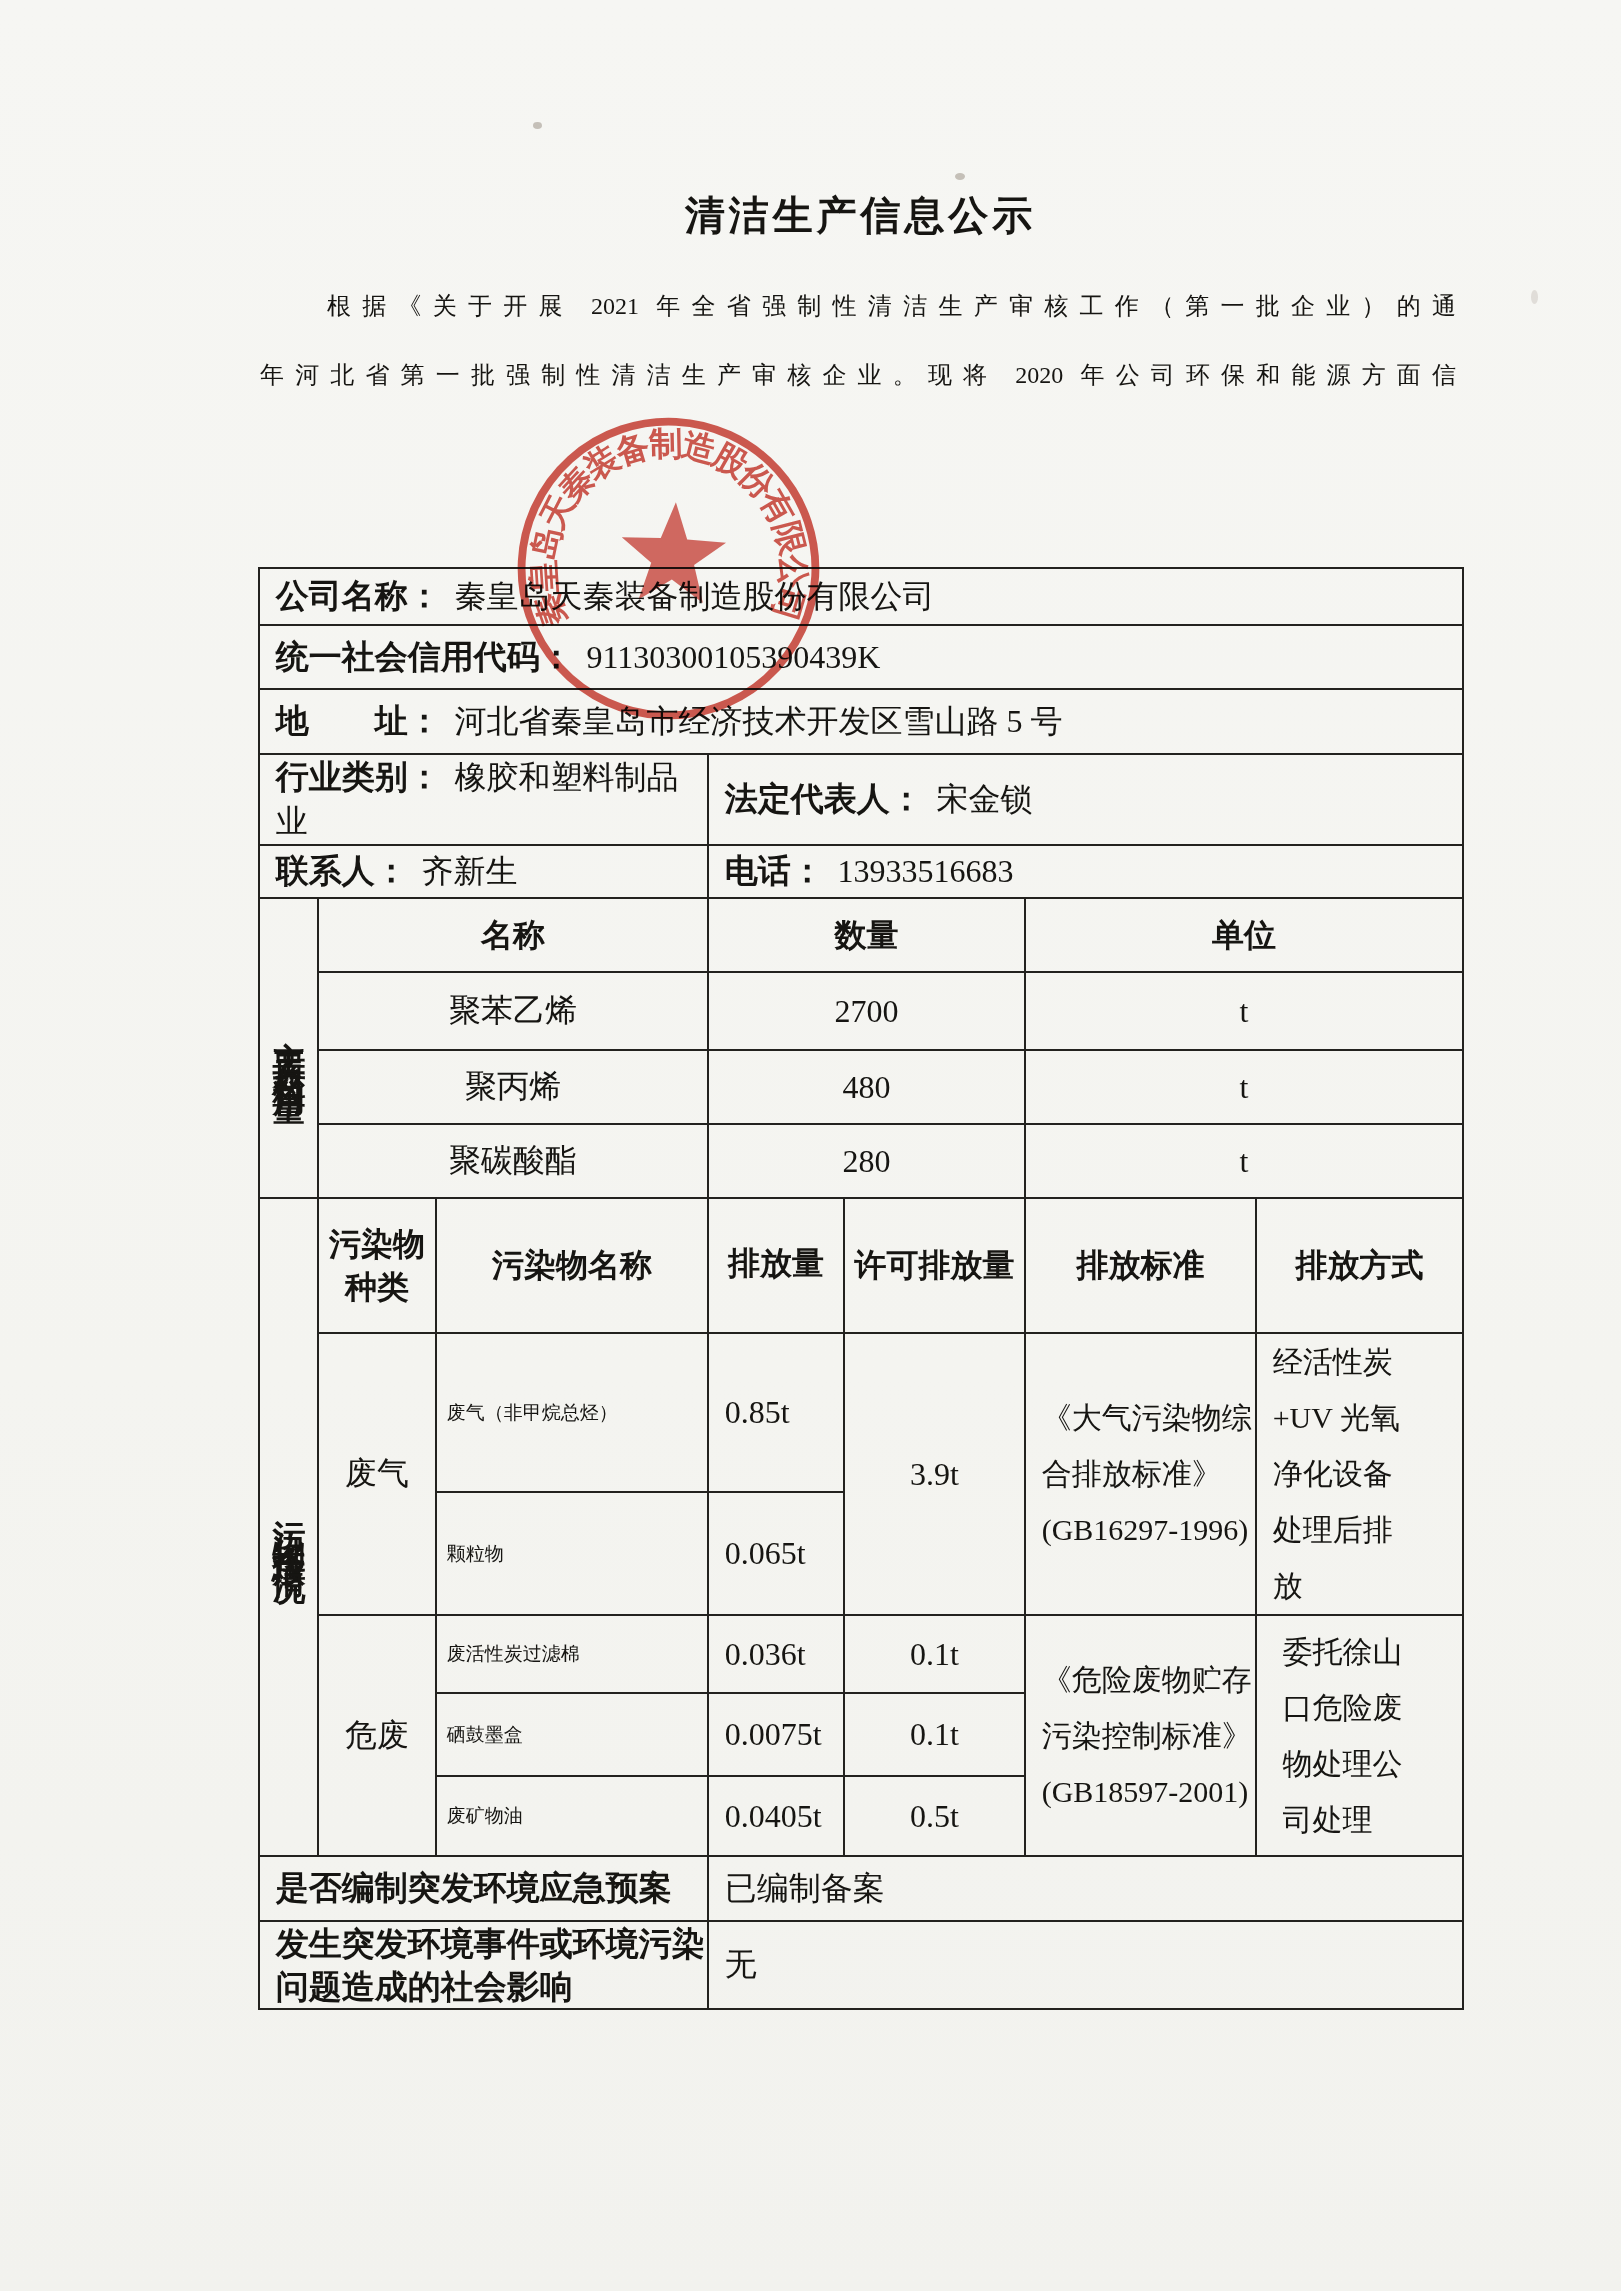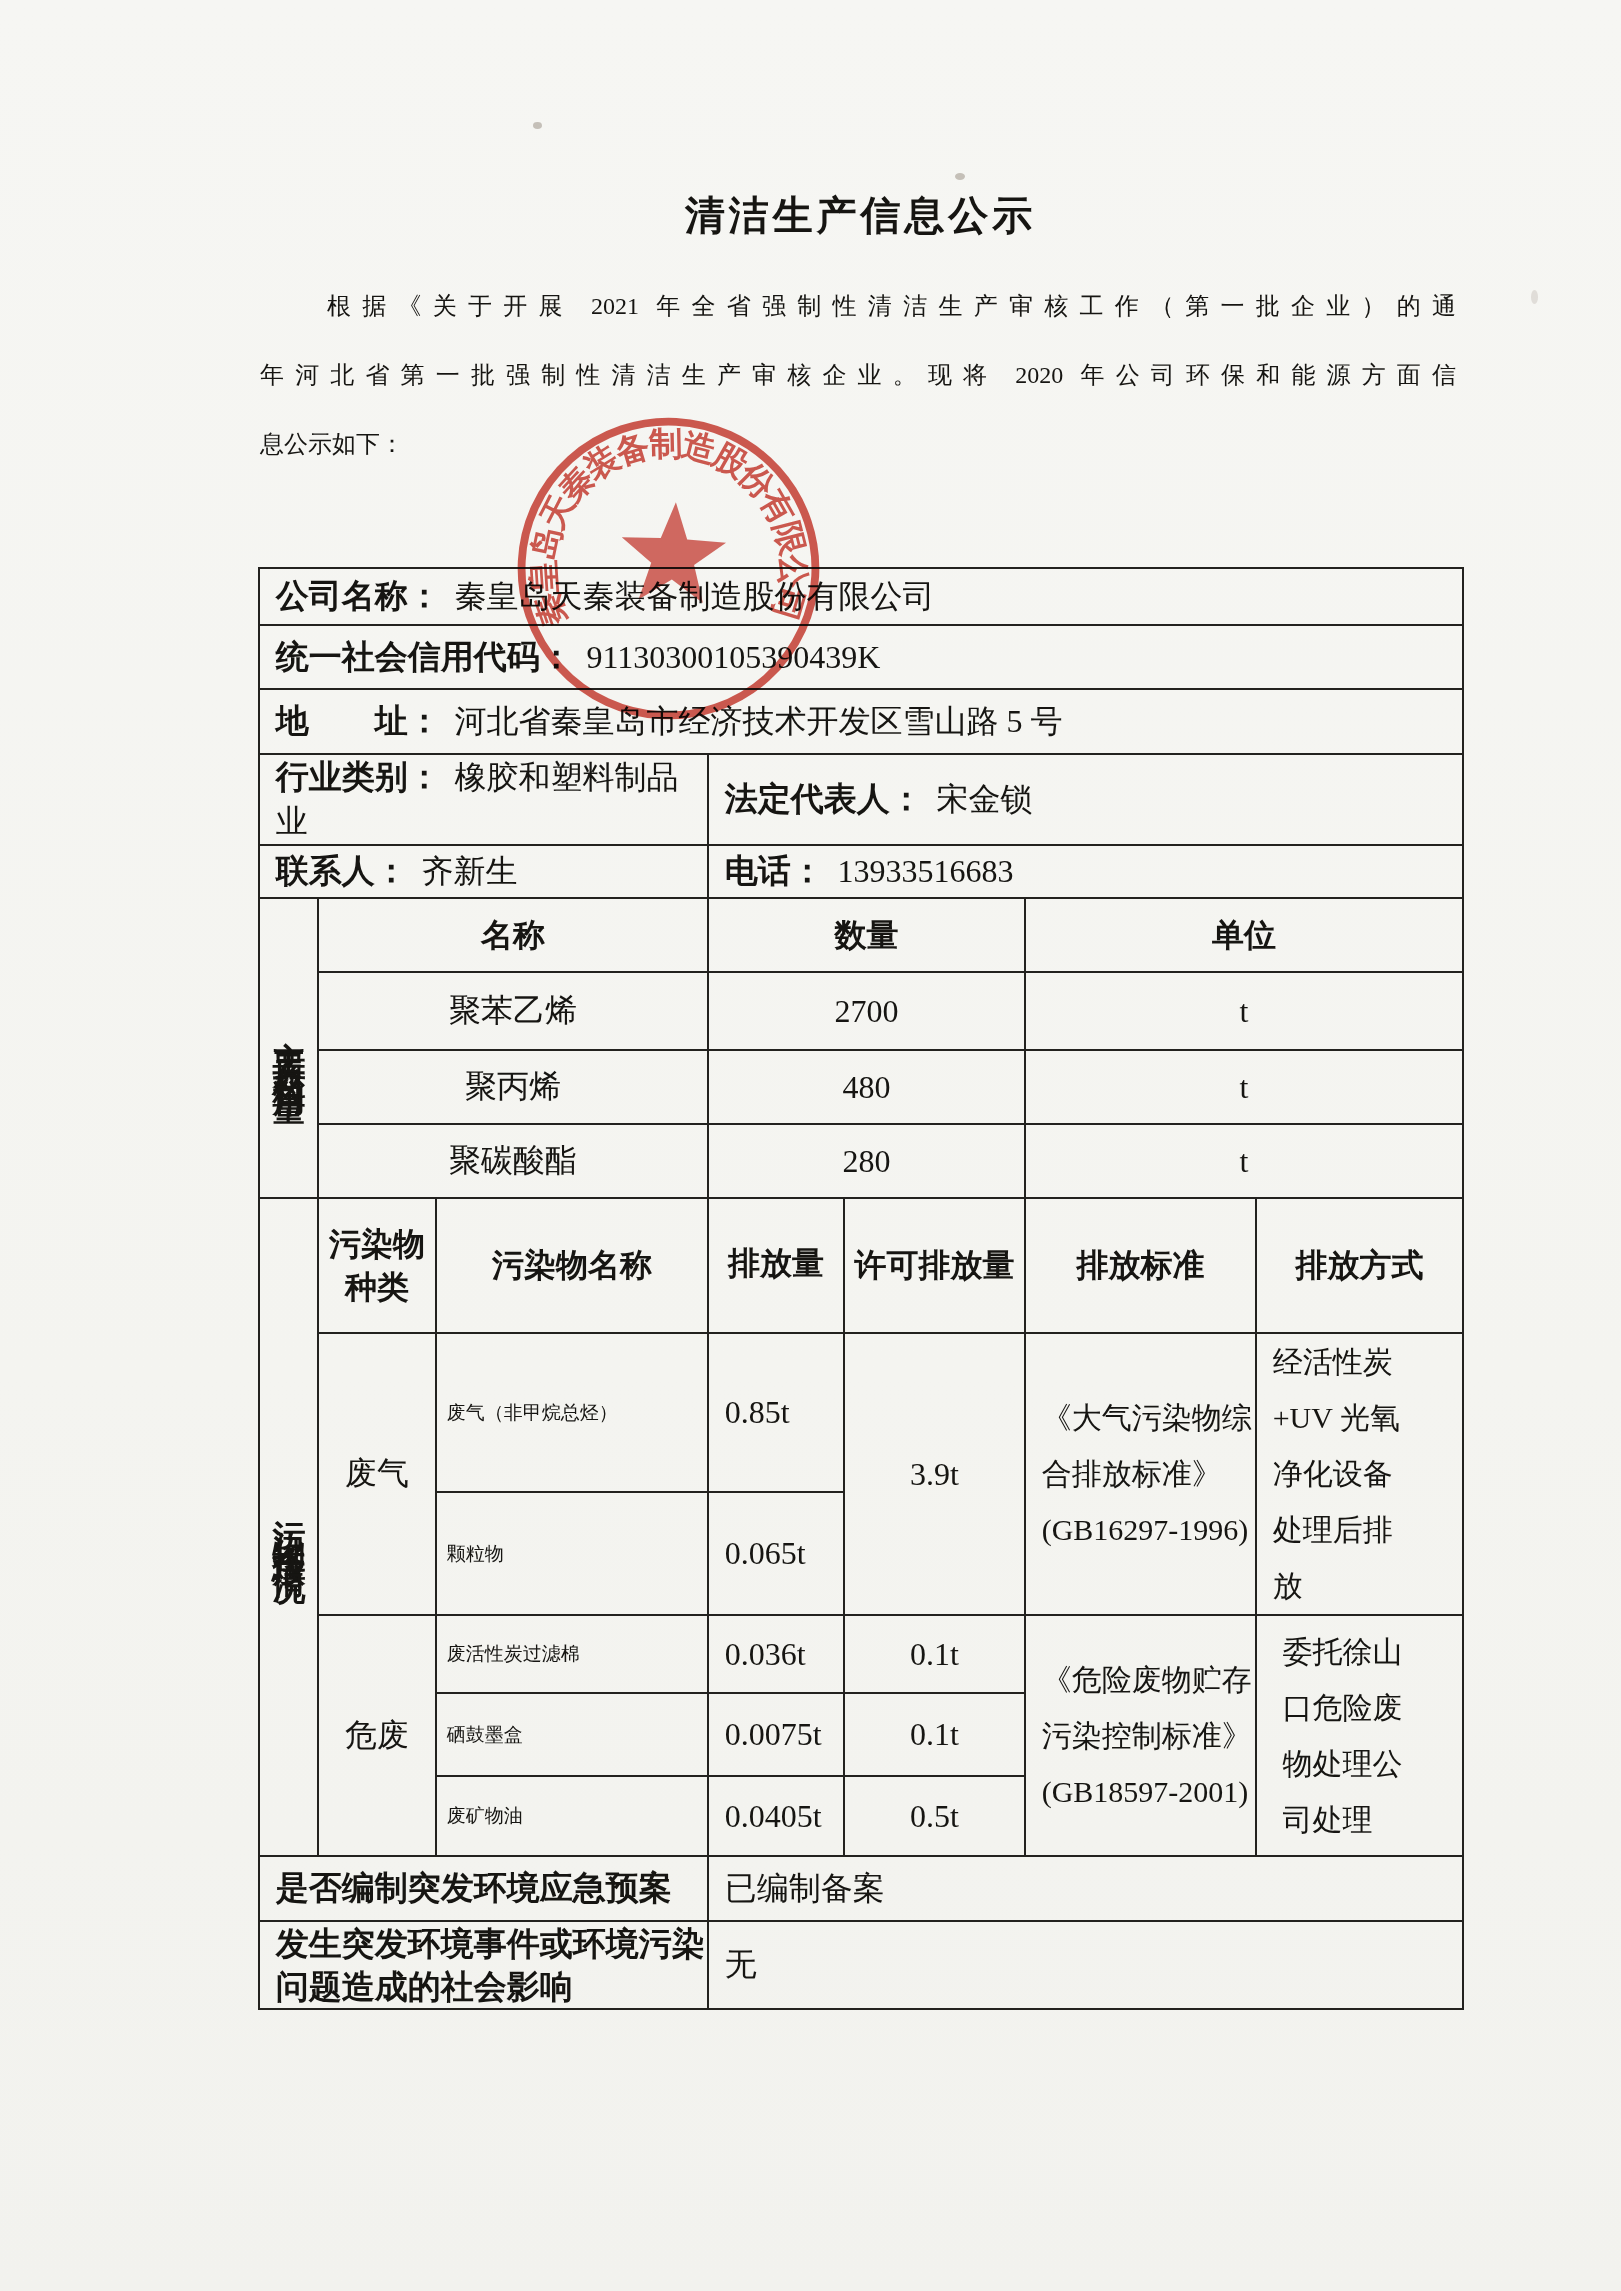--- a/index.html
+++ b/index.html
@@ -83,21 +83,20 @@
 
   <div class="speck" style="left:533px;top:122px;width:8.8px;height:6.9px;"></div>
   <div class="speck" style="left:955px;top:173px;width:9.8px;height:6.9px;"></div>
   <div class="speck" style="left:1531px;top:290px;width:6.9px;height:13.7px;opacity:.2;"></div>
 
   <div class="doc-title">清洁生产信息公示</div>
 
   <div class="para">
     <div class="pline first">根据《关于开展 2021 年全省强制性清洁生产审核工作（第一批企业）的通</div>
     <div class="pline">年河北省第一批强制性清洁生产审核企业。现将 2020 年公司环保和能源方面信</div>
-    <div class="pline last">息公示如下：</div>
   </div>
 
   <table class="sheet">
     <colgroup>
       <col style="width:59px">
         <col style="width:118px">
         <col style="width:272px">
       <col style="width:136px">
         <col style="width:181px">
         <col style="width:231px">

